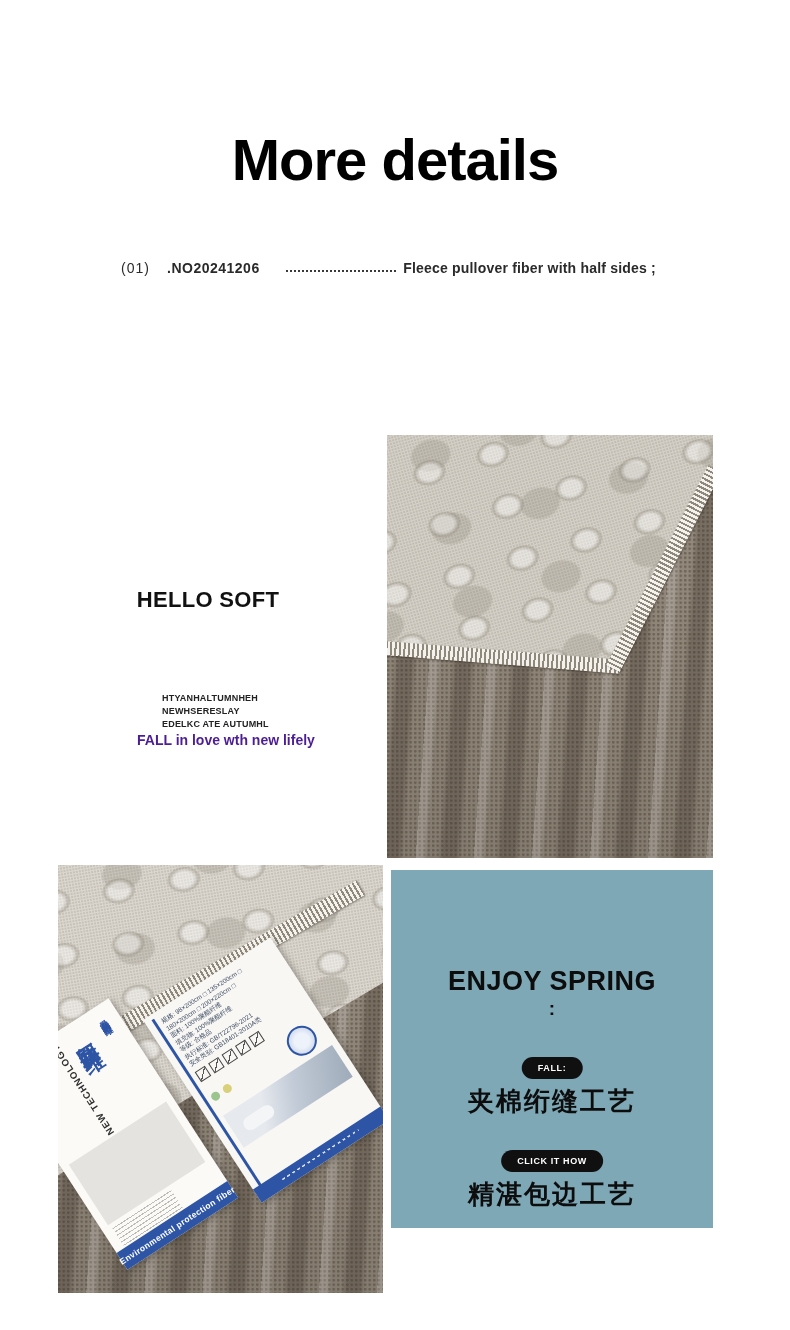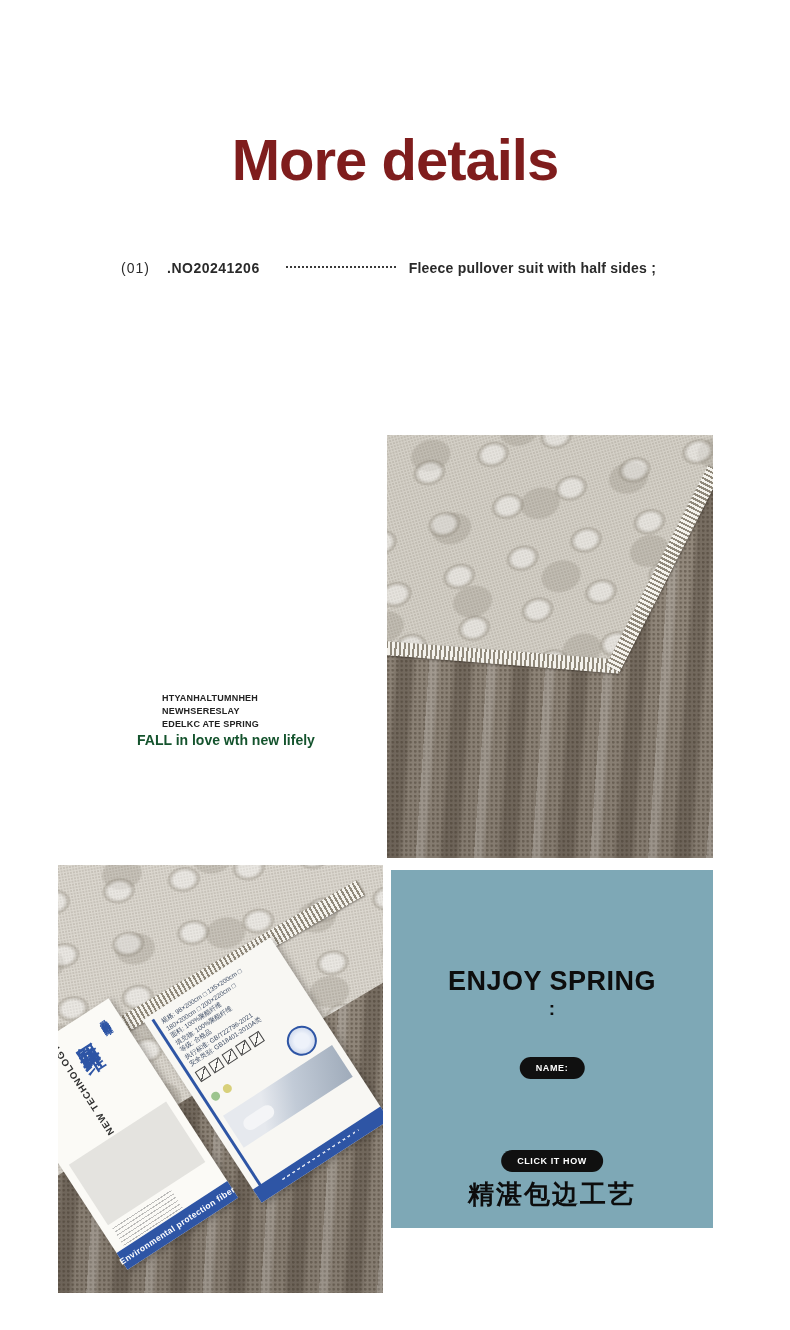--- a/index.html
+++ b/index.html
@@ -1,40 +1,40 @@
 <!DOCTYPE html>
 <html><head>
 <meta charset="utf-8">
 <style>
   html,body{margin:0;padding:0;background:#ffffff;}
   .page{position:relative;width:790px;height:1330px;background:#fff;overflow:hidden;
         font-family:"Liberation Sans",sans-serif;color:#1c1c1c;}
 
   
   .main-title{position:absolute;top:126px;left:0;width:100%;text-align:center;
-    font-size:58px;font-weight:700;letter-spacing:-1px;color:#7f1d1d;}
-
-  
-  .item-row{position:absolute;left:121px;width:535px;display:flex;align-items:flex-start;
+    font-size:58px;font-weight:700;letter-spacing:-1px;color:#000000;}
+
+  
+  .item-row{position:absolute;left:121px;width:535px;display:flex;align-items:center;
     font-size:14px;font-weight:700;color:#2a2a2a;}
   .row-1{top:260px;}
   .row-2{top:296px;}
   .item-index{width:38px;letter-spacing:1px;font-weight:400;}
   .item-code{margin-left:8px;width:104px;letter-spacing:.5px;}
   .item-dots{width:112px;height:2px;margin-left:14px;margin-top:6px;
     background-image:radial-gradient(circle,#3a3a3a .9px,transparent 1.2px);
     background-size:4px 2px;background-repeat:repeat-x;}
   .item-desc{flex:1;text-align:right;letter-spacing:.2px;}
 
   
   .hello-block{position:absolute;left:108px;top:586px;width:200px;text-align:center;
     font-size:22px;font-weight:700;line-height:27px;color:#111;letter-spacing:.3px;}
   .caps-block{position:absolute;left:162px;top:692px;font-size:9px;font-weight:700;
     line-height:13px;color:#222;letter-spacing:.2px;}
-  .tagline{position:absolute;left:137px;top:732px;font-size:14px;font-weight:700;color:#14532d;}
+  .tagline{position:absolute;left:137px;top:732px;font-size:14px;font-weight:700;color:#4c1d95;}
 
   
   .photo{position:absolute;overflow:hidden;background:#a49b8c;}
   .photo-corner{left:387px;top:435px;width:326px;height:423px;}
   .photo-flat{left:58px;top:865px;width:325px;height:428px;background:#978e80;}
 
   .skirt-tex{position:absolute;inset:0;background-color:#a0968a;
     background-image:
       repeating-linear-gradient(94deg,rgba(255,255,255,.18) 0 7px,rgba(0,0,0,0) 12px 22px,
         rgba(55,45,35,.30) 28px 40px,rgba(0,0,0,0) 46px 58px),
@@ -128,29 +128,30 @@
 <body>
 
 <div class="page">
 
   <div class="main-title">More details</div>
 
   <div class="item-row row-1">
     <span class="item-index">(01)</span>
     <span class="item-code">.NO20241206</span>
     <span class="item-dots"></span>
-    <span class="item-desc">Fleece pullover suit with half sides ;</span>
+    <span class="item-desc">Fleece pullover fiber with half sides ;</span>
   </div>
 
   <div class="hello-block">
+    <div>HELLO SOFT</div>
   </div>
   <div class="caps-block">
     <div>HTYANHALTUMNHEH</div>
     <div>NEWHSERESLAY</div>
-    <div>EDELKC ATE SPRING</div>
+    <div>EDELKC ATE AUTUMHL</div>
   </div>
   <div class="tagline">FALL in love wth new lifely</div>
 
   <div class="photo photo-corner">
     <div class="skirt-tex"></div>
     <div class="quilt-clip clip-corner">
       <div class="quilt-tex tex-corner"></div>
     </div>
     <div class="pipe pipe-1"></div>
     <div class="pipe pipe-2"></div>
@@ -197,18 +198,19 @@
       <div class="micro-vert"></div>
       <div class="tag-banner-front">
         <span>Environmental protection fiber</span>
       </div>
     </div>
   </div>
 
   <div class="feature-panel">
     <div class="fp-heading">ENJOY SPRING</div>
     <div class="fp-colon">:</div>
-    <div class="fp-badge badge-1">NAME:</div>
+    <div class="fp-badge badge-1">FALL:</div>
+    <div class="fp-feature feature-1">夹棉绗缝工艺</div>
     <div class="fp-badge badge-2">CLICK IT HOW</div>
     <div class="fp-feature feature-2">精湛包边工艺</div>
   </div>
 
 </div>
 
 </body></html>

